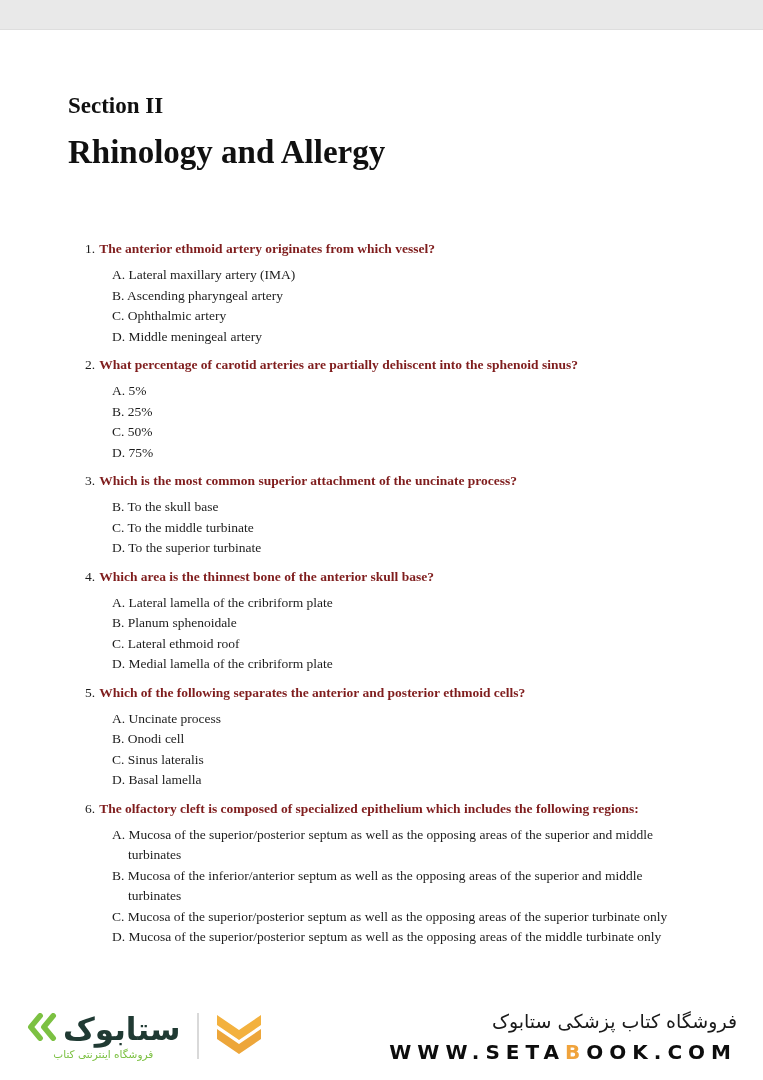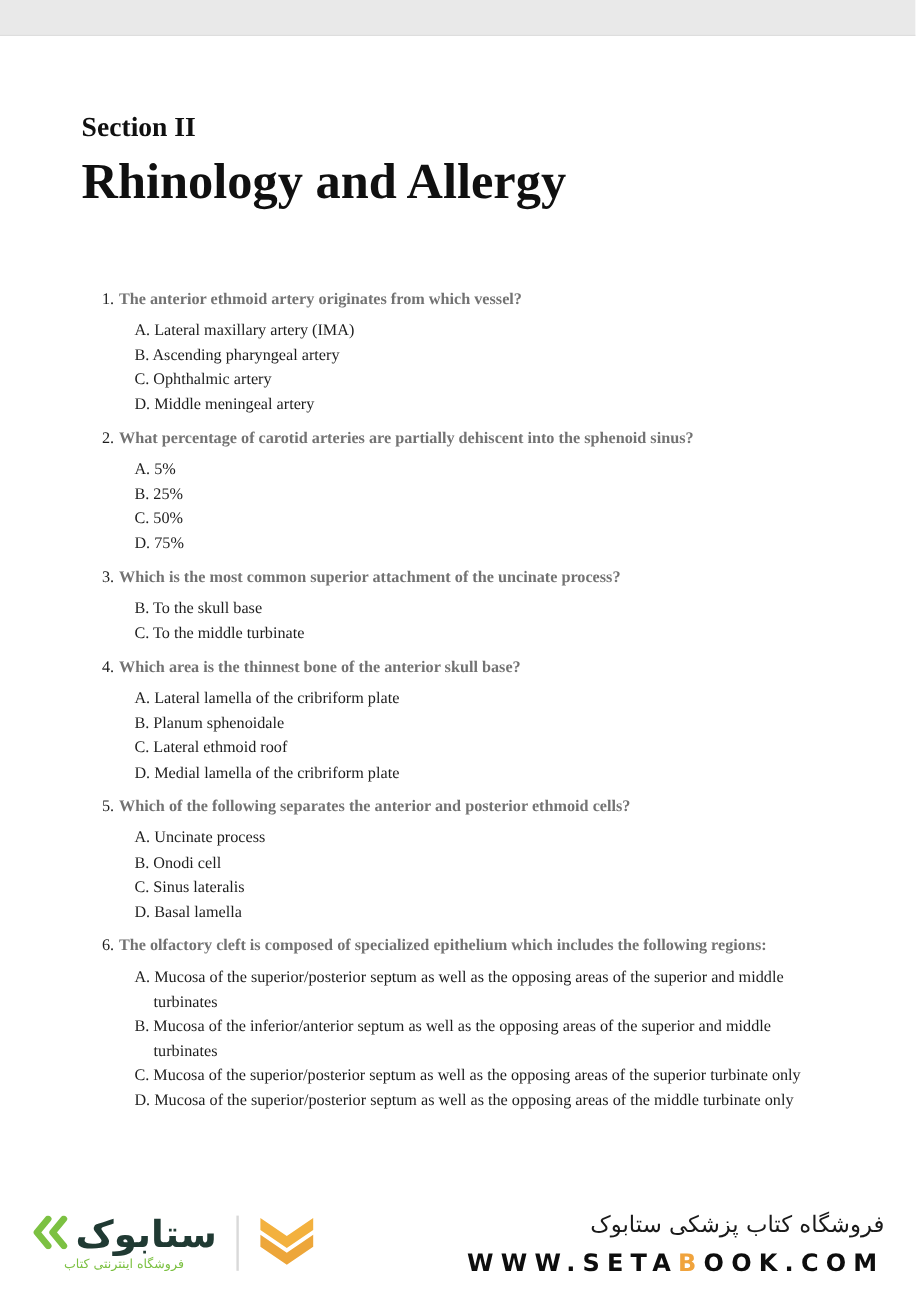--- a/index.html
+++ b/index.html
@@ -18,31 +18,31 @@
     overflow:hidden;
     padding:62px 64px 0 68px;
   }
   .section-heading {
     font-size:23px;
     font-weight:bold;
     color:#101010;
     line-height:28px;
   }
   .page-title {
-    font-size:42px;
+    font-size:33px;
     font-weight:bold;
     color:#101010;
     margin-top:12px;
     line-height:40px;
   }
   .questions { margin-top:66px; padding-left:17px; }
   .question { margin-bottom:7px; }
   .q-line { font-size:13.5px; line-height:21px; white-space:nowrap; }
   .q-num { font-weight:normal; margin-right:4px; }
-  .q-text { font-weight:bold; color:#737373; }
+  .q-text { font-weight:bold; color:#7f1d1d; }
   .options { margin-top:6px; padding-left:27px; width:588px; }
   .option {
     font-size:13.5px;
     line-height:20.5px;
     padding-left:16px;
     text-indent:-16px;
     color:#1d1d1d;
   }
 
   .footer {
@@ -100,20 +100,21 @@
         <div class="option">C. 50%</div>
         <div class="option">D. 75%</div>
       </div>
     </div>
 
     <div class="question">
       <div class="q-line"><span class="q-num">3.</span><span class="q-text">Which is the most common superior attachment of the uncinate process?</span></div>
       <div class="options">
         <div class="option">B. To the skull base</div>
         <div class="option">C. To the middle turbinate</div>
+        <div class="option">D. To the superior turbinate</div>
       </div>
     </div>
 
     <div class="question">
       <div class="q-line"><span class="q-num">4.</span><span class="q-text">Which area is the thinnest bone of the anterior skull base?</span></div>
       <div class="options">
         <div class="option">A. Lateral lamella of the cribriform plate</div>
         <div class="option">B. Planum sphenoidale</div>
         <div class="option">C. Lateral ethmoid roof</div>
         <div class="option">D. Medial lamella of the cribriform plate</div>

